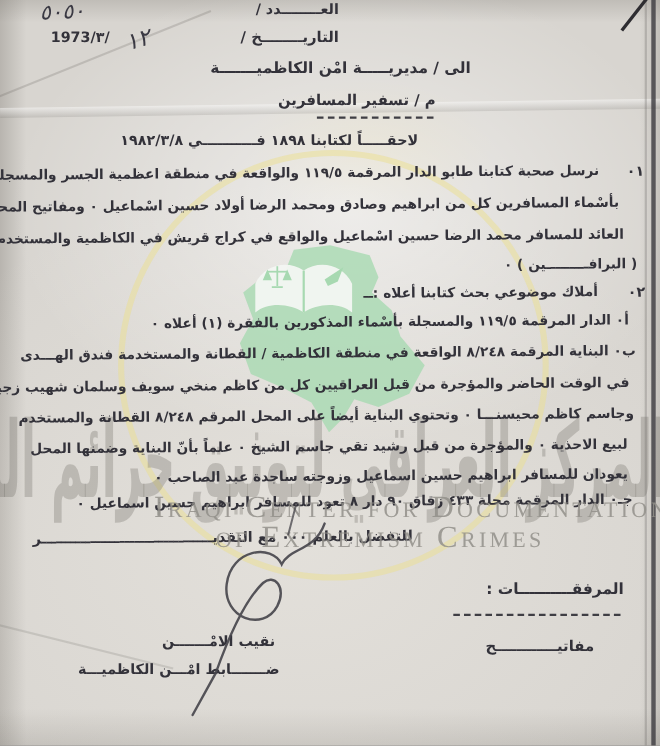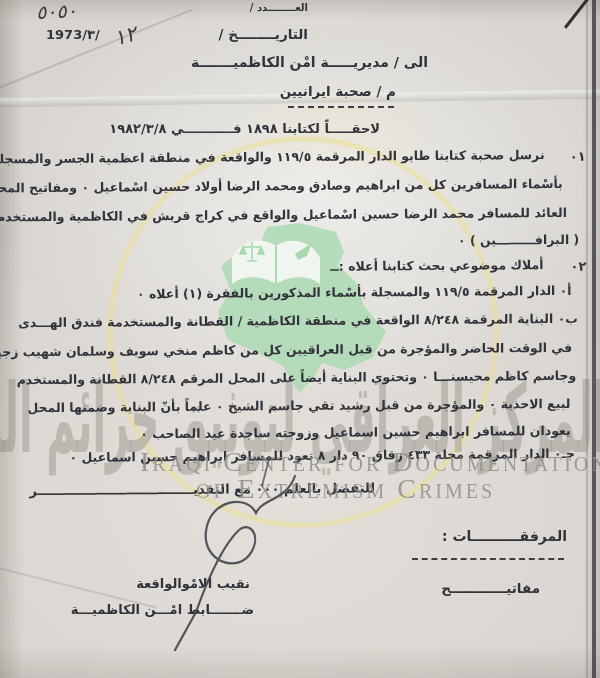--- a/index.html
+++ b/index.html
@@ -35,21 +35,21 @@
   .wm-svg{left:0;top:0;pointer-events:none;}
   .wm-ar{left:-8px;top:362px;width:960px;
     font-size:62px;font-weight:700;color:rgba(108,105,98,.30);
     transform:scale(.64,1.55);transform-origin:left top;
     letter-spacing:-4px;direction:rtl;}
   .wm-en{font-family:"Liberation Serif",serif;font-variant:small-caps;
     color:rgba(146,143,137,.85);letter-spacing:3px;font-weight:400;}
   .wm-en1{left:140px;top:446px;font-size:28px;}
   .wm-en2{left:196px;top:473px;font-size:28px;}
   
-  .num-label{right:292px;top:2px;font-size:10px;margin-left:28px;}
+  .num-label{right:292px;top:2px;font-size:13px;margin-left:28px;}
   .num-val{left:36px;top:0px;font-size:19px;letter-spacing:4px;transform:rotate(-3deg);}
   .date-label{right:292px;top:26px;font-size:13.5px;}
   .date-day{left:114px;top:24px;font-size:21px;transform:rotate(-16deg);}
   .date-typed{left:46px;top:27px;font-size:13px;}
   .to-line{right:172px;top:54px;font-size:14px;margin-left:10px;}
   .subj-line{right:204px;top:83px;font-size:13.5px;}
   .subj-underline{right:206px;top:106px;width:106px;border-top:2.5px dashed #3f3e44;}
   .ref-line{right:220px;top:121px;font-size:13px;}
   
   .body-block{left:0;top:0;width:600px;height:678px;transform:rotate(-.45deg);}
@@ -111,21 +111,21 @@
 
   <div class="abs wm-ar">المركز العراقي لتوثيق جرائم التطرف</div>
 
   <div class="abs ink rtl num-label">العــــــــدد /</div>
   <div class="abs hand num-val">٥٠٥٠</div>
   <div class="abs ink rtl date-label">التاريــــــــخ /</div>
   <div class="abs hand date-day">١٢</div>
   <div class="abs ink ltr date-typed">1973/٣/</div>
 
   <div class="abs ink rtl to-line">الى / مديريـــــة امْن الكاظميـــــــة</div>
-  <div class="abs ink rtl subj-line">م / صحبة ايرانيين</div>
+  <div class="abs ink rtl subj-line">م / تسفير المسافرين</div>
   <div class="abs subj-underline"></div>
   <div class="abs ink rtl ref-line">لاحقـــــاً لكتابنا ١٨٩٨ فـــــــــــي ١٩٨٢/٣/٨</div>
 
   <div class="abs body-block">
     <div class="abs ink bidi-rev bl m1">١٠</div>
     <div class="abs ink rtl bl l1">نرسل صحبة كتابنا طابو الدار المرقمة ١١٩/٥ والواقعة في منطقة اعظمية الجسر والمسجلة</div>
     <div class="abs ink rtl bl l2">بأسْماء المسافرين كل من ابراهيم وصادق ومحمد الرضا أولاد حسين اسْماعيل ٠ ومفاتيح المحل</div>
     <div class="abs ink rtl bl l3">العائد للمسافر محمد الرضا حسين اسْماعيل والواقع في كراج قريش في الكاظمية والمستخدم لبيع</div>
     <div class="abs ink rtl bl l4">( البرافـــــــــين ) ٠</div>
     <div class="abs ink bidi-rev bl m2">٢٠</div>
@@ -137,21 +137,21 @@
     <div class="abs ink rtl bl l10">لبيع الاحذية ٠ والمؤجرة من قبل رشيد تقي جاسم الشيخ ٠ علماً بأنّ البناية وضمنها المحل</div>
     <div class="abs ink rtl bl l11">يعودان للمسافر ابراهيم حسين اسماعيل وزوجته ساجدة عبد الصاحب ٠</div>
     <div class="abs ink rtl bl l12">جـ٠ الدار المرقمة محلة ٤٣٣ زقاق ٩٠ دار ٨ تعود للمسافر ابراهيم حسين اسماعيل ٠</div>
     <div class="abs ink rtl closing">للتفضل بالعلم ٠٠٠ مع التقديـــــــــــــــــــــــــــــــــــر</div>
   </div>
 
   <div class="abs ink rtl attach-label">المرفقــــــــــات :</div>
   <div class="abs attach-underline"></div>
   <div class="abs ink rtl attach-val">مفاتيــــــــــــح</div>
 
-  <div class="abs ink rtl sig-title1">نقيب الامْوالواقعة</div>
+  <div class="abs ink rtl sig-title1">نقيب الامْـــــــن</div>
   <div class="abs ink rtl sig-title2">ضـــــــابط امْـــن الكاظميـــة</div>
 
   <div class="abs wm-en wm-en1">Iraqi Center for Documentation</div>
   <div class="abs wm-en wm-en2">of Extremism Crimes</div>
 
   <svg class="abs sig-svg" width="600" height="678" viewBox="0 0 600 678">
     <path d="M295,476 C286,501 263,498 256,513 C247,494 210,499 206,531
              C202,562 239,575 252,551 C261,534 249,521 239,530
              C221,547 206,584 196,612 L175,650" fill="none" stroke="#45444a" stroke-width="2.2" opacity=".9" stroke-linecap="round"></path>
     <path d="M269,459 L262,486" fill="none" stroke="#45444a" stroke-width="1.8" opacity=".75" stroke-linecap="round"></path>

